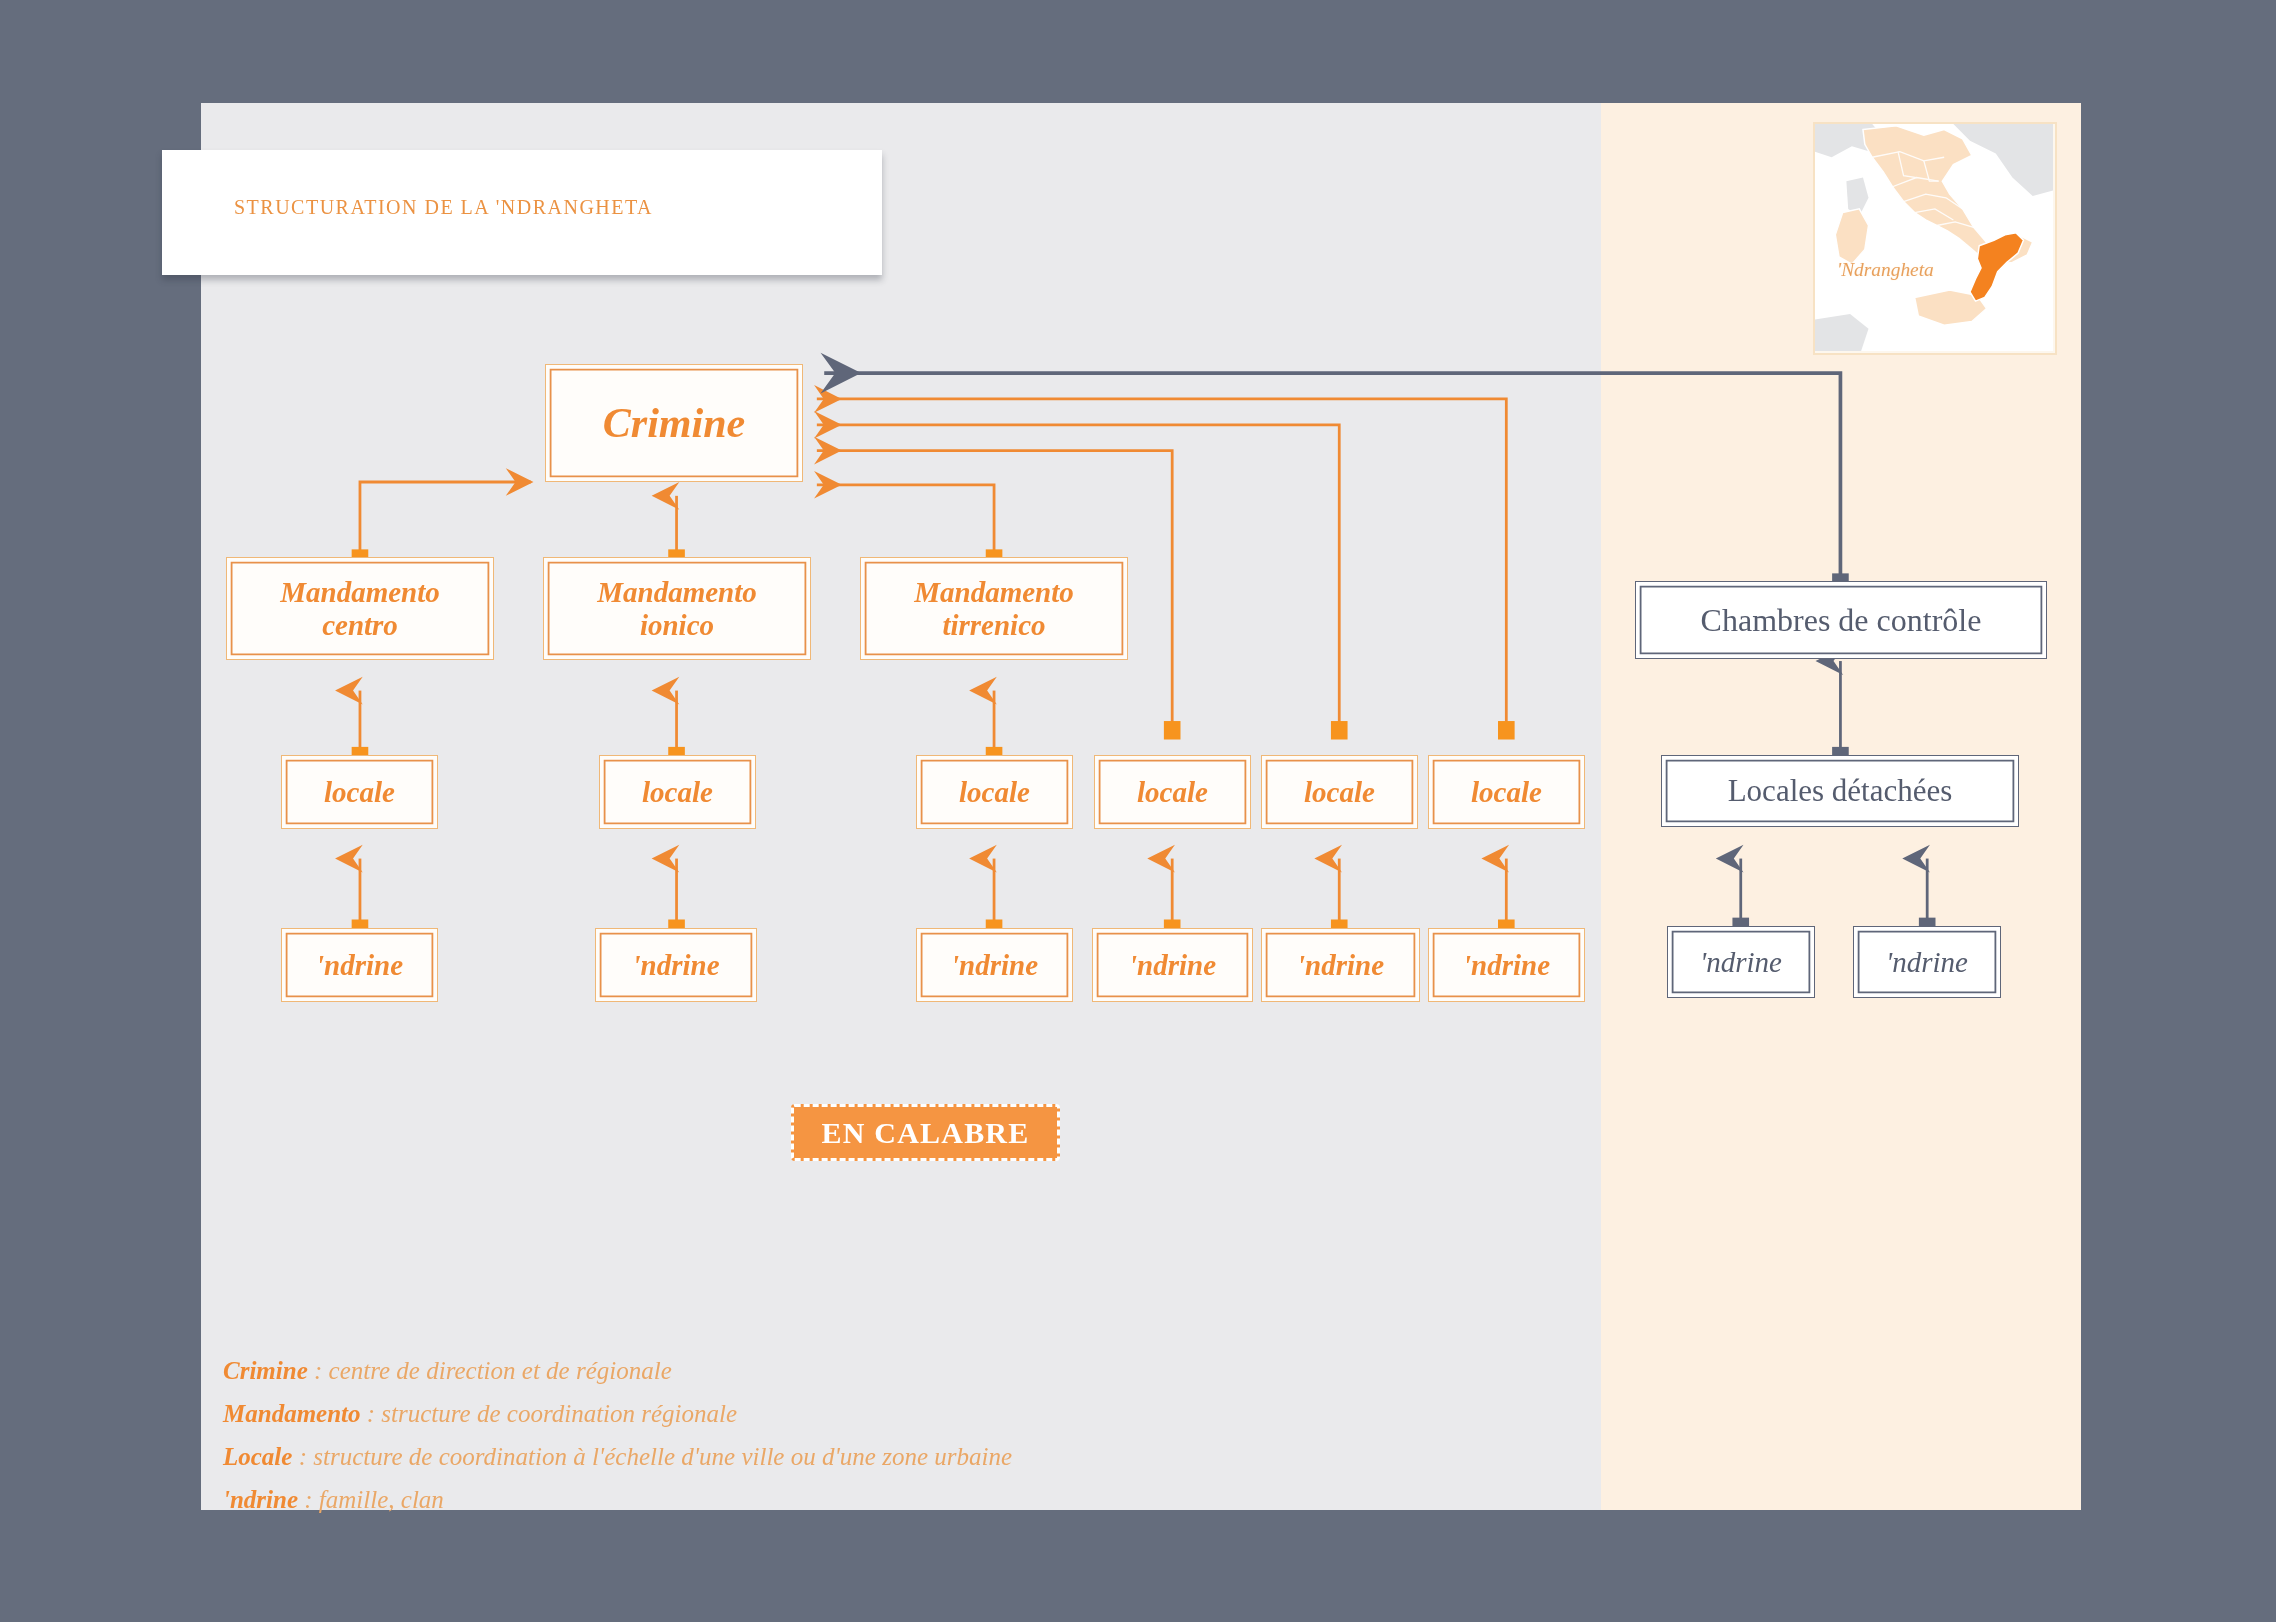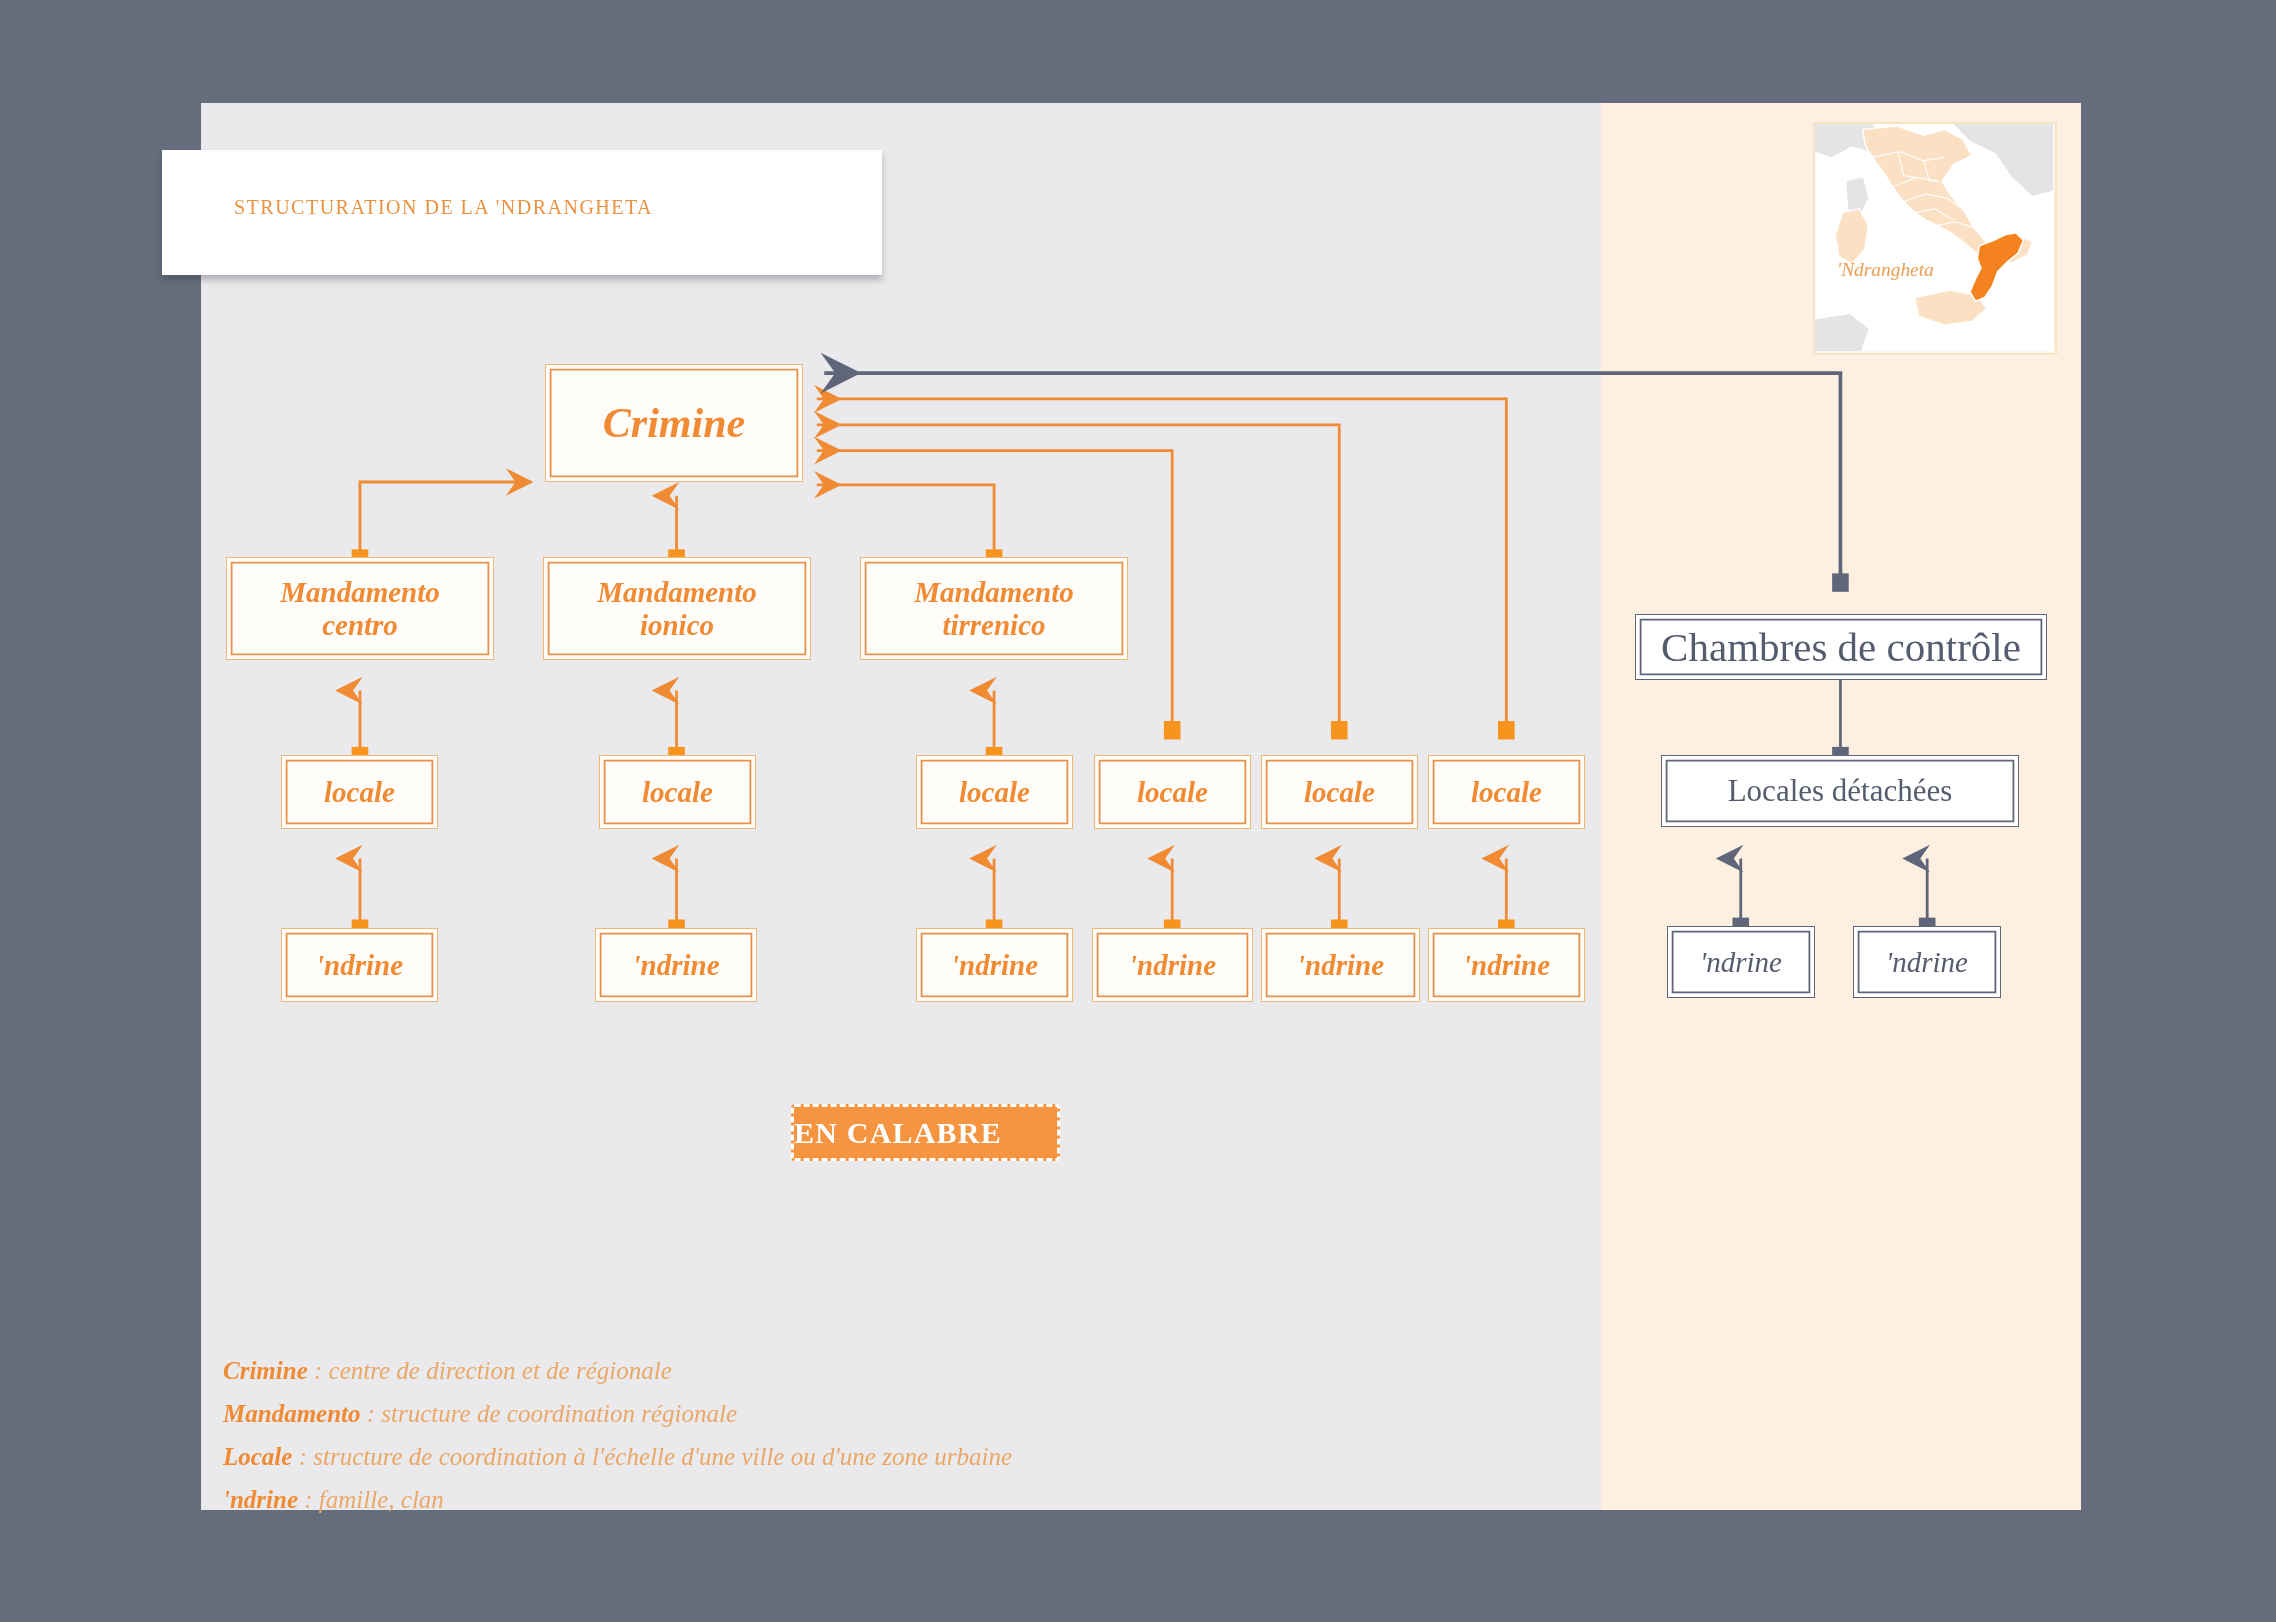--- a/index.html
+++ b/index.html
@@ -94,29 +94,29 @@
   #n-l6{left:1428px;top:755px;width:157px;}
 
   .n-nd{height:74px;font-size:29px;}
   #n-d1{left:281px;top:928px;width:157px;}
   #n-d2{left:595px;top:928px;width:162px;}
   #n-d3{left:916px;top:928px;width:157px;}
   #n-d4{left:1092px;top:928px;width:161px;}
   #n-d5{left:1261px;top:928px;width:159px;}
   #n-d6{left:1428px;top:928px;width:157px;}
 
-  #n-chambres{left:1635px;top:581px;width:412px;height:66px;font-size:41px;margin-top:33px;}
+  #n-chambres{left:1635px;top:581px;width:412px;height:78px;font-size:32px;}
   #n-locdet{left:1661px;top:755px;width:358px;height:72px;font-size:31px;}
   #n-rd1{left:1667px;top:926px;width:148px;height:72px;font-size:29px;}
   #n-rd2{left:1853px;top:926px;width:148px;height:72px;font-size:29px;}
 
   
   .badge{
     position:absolute;box-sizing:border-box;
-    display:flex;align-items:center;
+    display:flex;align-items:center;justify-content:center;
     color:#ffffff;font-weight:bold;font-size:30px;letter-spacing:1.2px;
     z-index:15;
     border:3.7px dashed #ffffff;
     border-radius:3.7px;
   }
   #badge-en{
     left:791px;top:1104px;width:269px;height:57px;
     background:#f59542;
   }
   #badge-hors{

